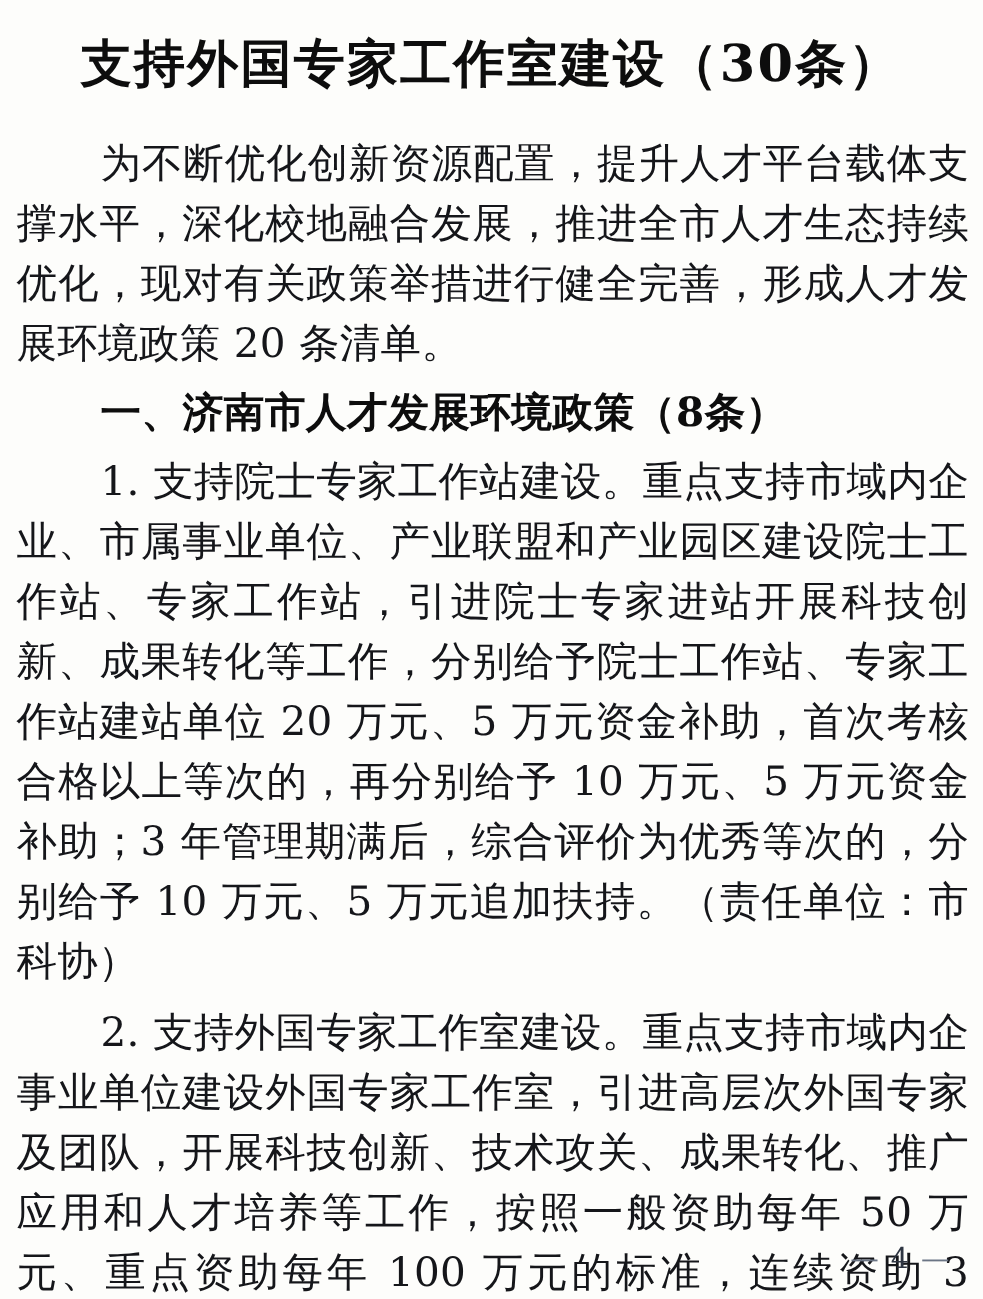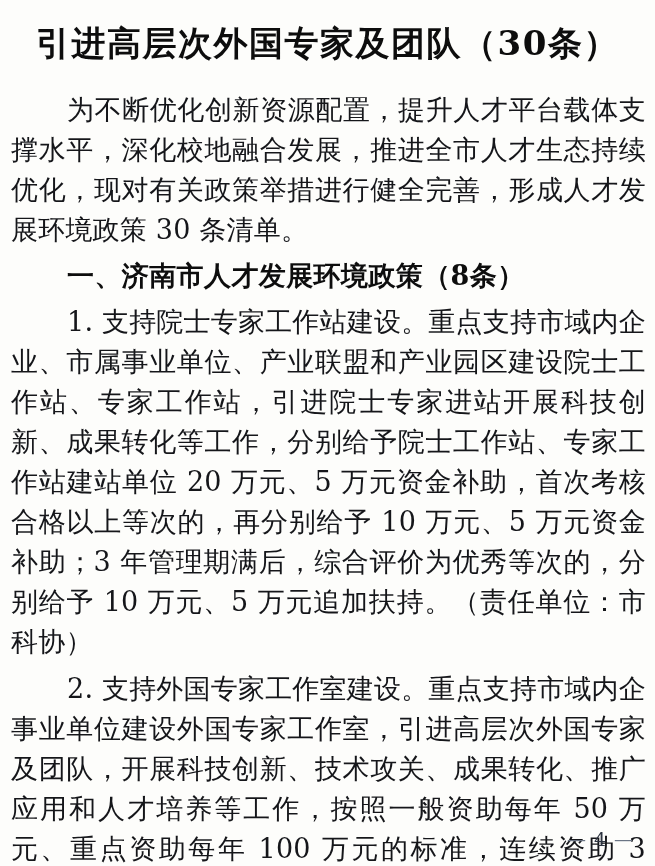--- a/index.html
+++ b/index.html
@@ -81,25 +81,25 @@
   }
   .page-footer .num {
     color: #2e3542;
   }
 </style>
 </head>
 <body>
 
 <div class="page">
 
-  <h1 class="doc-title">引进高层次外国专家及团队（30条）</h1>
+  <h1 class="doc-title">支持外国专家工作室建设（30条）</h1>
 
   <div class="body-block">
 
-    <p class="para indent">为不断优化创新资源配置，提升人才平台载体支撑水平，深化校地融合发展，推进全市人才生态持续优化，现对有关政策举措进行健全完善，形成人才发展环境政策 30 条清单。</p>
+    <p class="para indent">为不断优化创新资源配置，提升人才平台载体支撑水平，深化校地融合发展，推进全市人才生态持续优化，现对有关政策举措进行健全完善，形成人才发展环境政策 20 条清单。</p>
 
     <div class="gap-sm"></div>
 
     <p class="section-heading">一、济南市人才发展环境政策（8条）</p>
 
     <div class="gap-sm"></div>
 
     <p class="para indent">1. 支持院士专家工作站建设。重点支持市域内企业、市属事业单位、产业联盟和产业园区建设院士工作站、专家工作站，引进院士专家进站开展科技创新、成果转化等工作，分别给予院士工作站、专家工作站建站单位 20 万元、5 万元资金补助，首次考核合格以上等次的，再分别给予 10 万元、5 万元资金补助；3 年管理期满后，综合评价为优秀等次的，分别给予 10 万元、5 万元追加扶持。（责任单位：市科协）</p>
 
     <div class="gap-md"></div>

